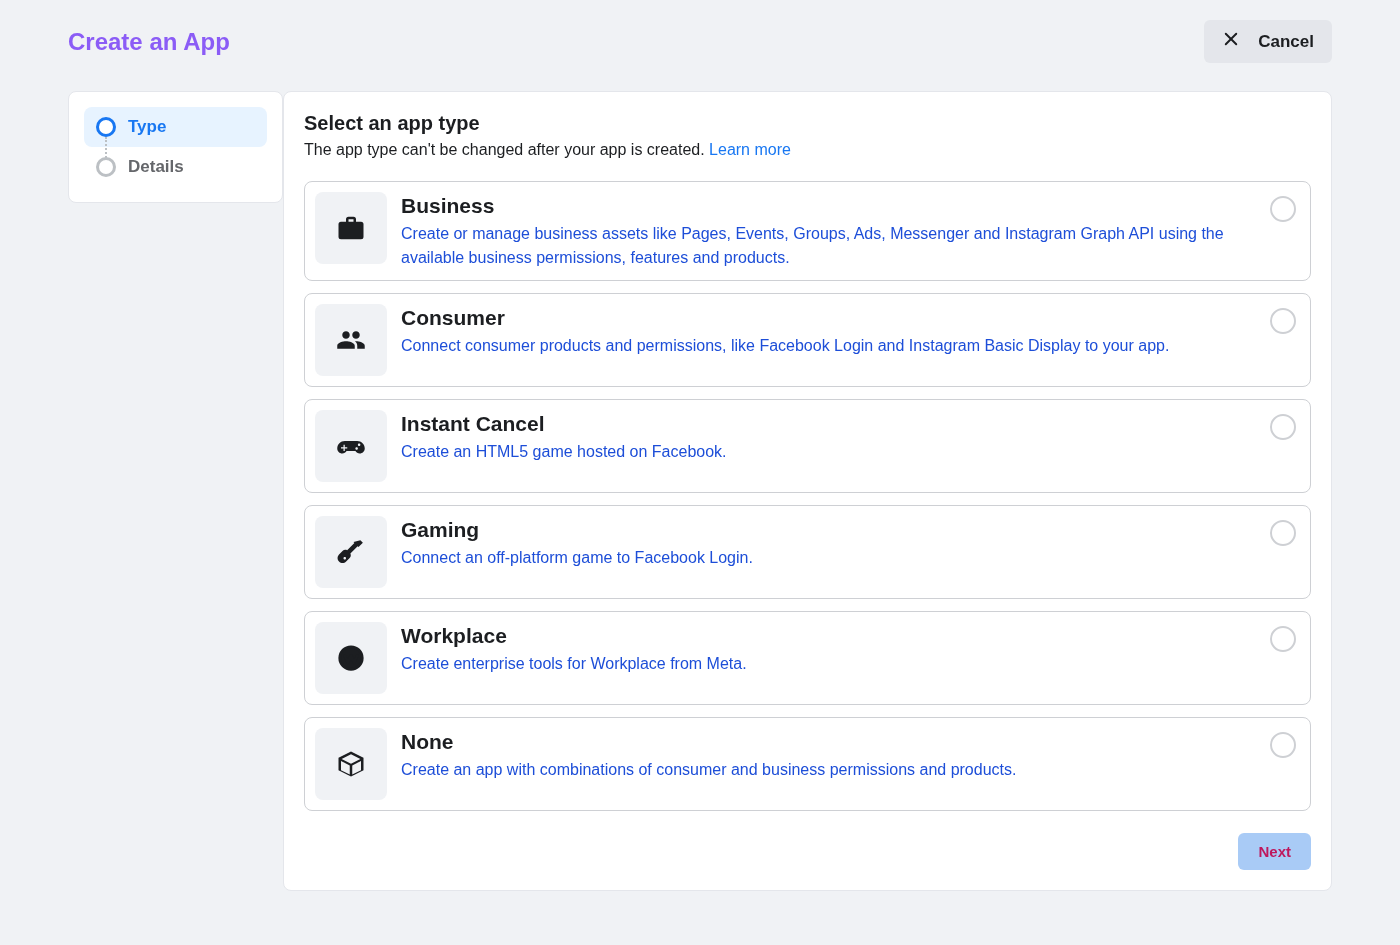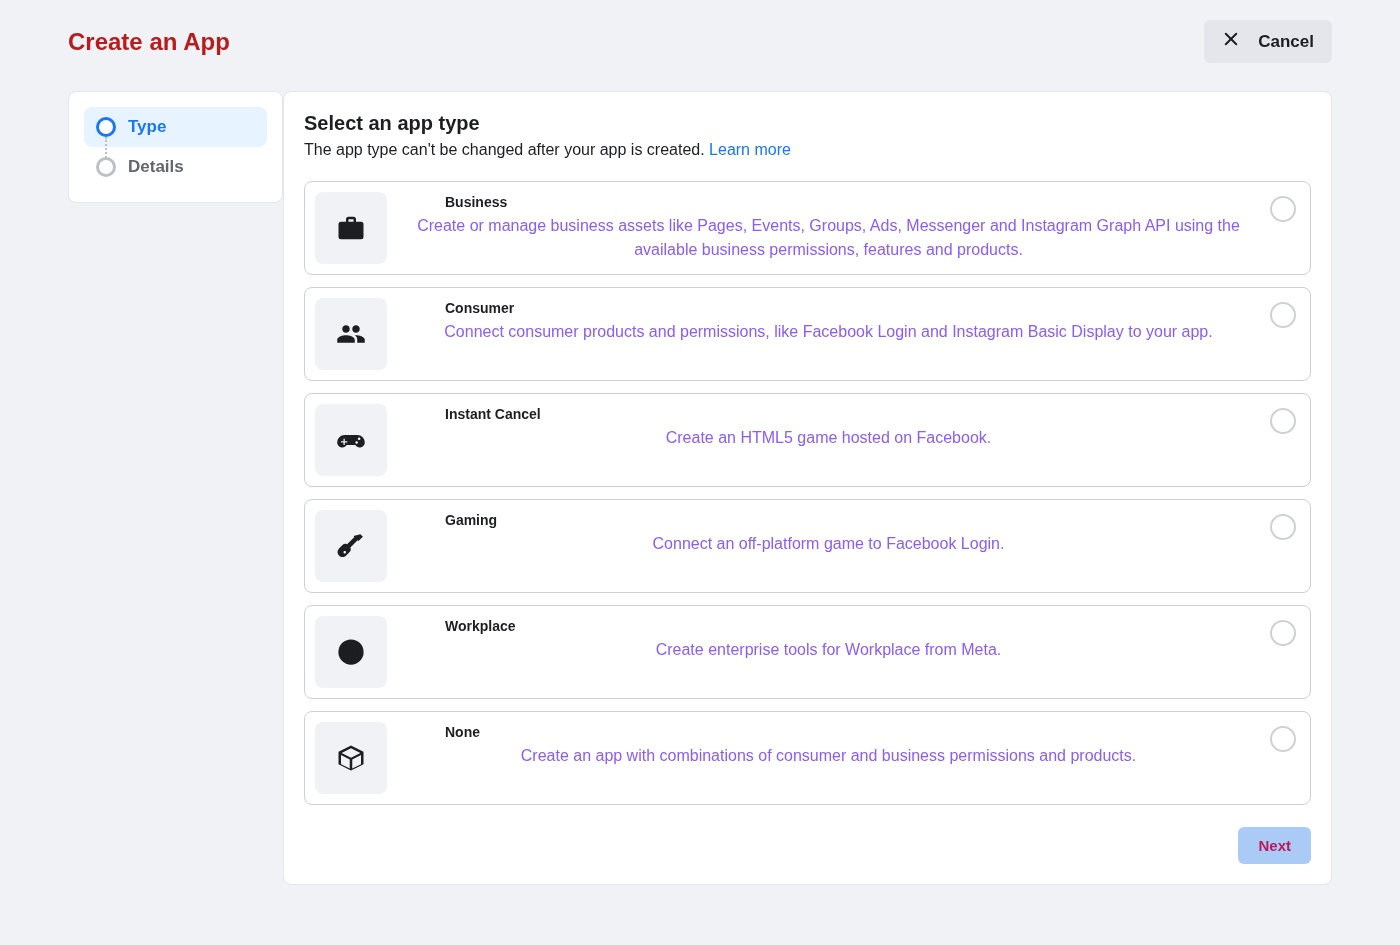--- a/index.html
+++ b/index.html
@@ -15,21 +15,21 @@
     }
     .header {
       display: flex;
       justify-content: space-between;
       align-items: center;
       margin-bottom: 28px;
     }
     .page-title {
       font-size: 24px;
       font-weight: 700;
-      color: #b91c1c;
+      color: #8b5cf6;
     }
     .cancel-button {
       display: flex;
       align-items: center;
       gap: 18px;
       background: #e4e6eb;
       border: none;
       border-radius: 6px;
       padding: 10px 18px;
       font-size: 17px;
@@ -138,30 +138,28 @@
     .option-icon svg {
       width: 30px;
       height: 30px;
       fill: #1c1e21;
     }
     .option-body {
       flex: 1;
       padding-top: 2px;
     }
     .option-title {
-      font-size: 14px;
+      font-size: 21px;
       font-weight: 700;
       margin-bottom: 4px;
-      margin-left: 44px;
     }
     .option-desc {
       font-size: 16px;
-      color: #8b5cf6;
+      color: #1d4ed8;
       line-height: 1.5;
-      text-align: center;
     }
     .option-radio {
       width: 26px;
       height: 26px;
       border: 2px solid #ced0d4;
       border-radius: 50%;
       flex-shrink: 0;
       margin-top: 4px;
       margin-right: 4px;
     }

